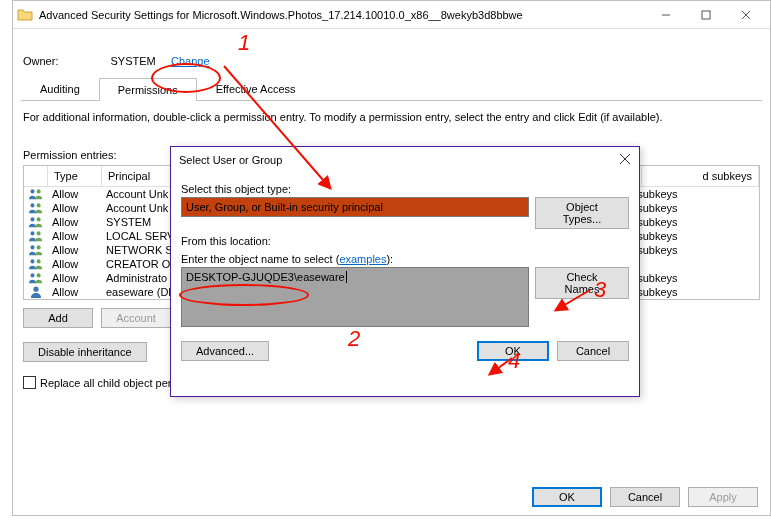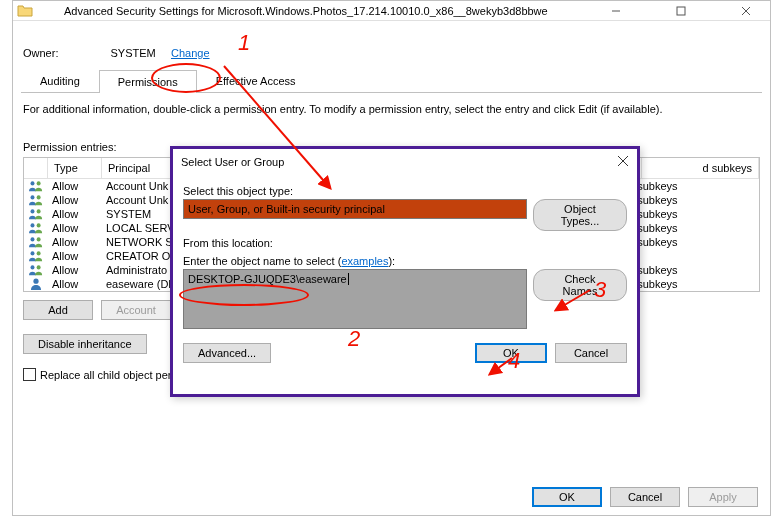--- a/index.html
+++ b/index.html
@@ -1,20 +1,20 @@
 <!DOCTYPE html>
 <html><head>
 <meta charset="utf-8">
 <style>
 * { box-sizing: border-box; font-family: "Segoe UI", Tahoma, sans-serif; font-size: 11px; }
 body { margin: 0; background: #fff; width: 771px; height: 524px; overflow: hidden; position: relative; }
 
 
 .main-window { position: absolute; left: 12px; top: 0; right: 0; height: 516px; border: 1px solid #c0c0c0; background: #fff; }
-.title-bar { height: 20px; display: flex; align-items: center; padding: 0 4px; border-bottom: 1px solid #e0e0e0; gap: 25px; }
+.title-bar { height: 28px; display: flex; align-items: center; padding: 0 4px; border-bottom: 1px solid #e0e0e0; }
 .title-bar .folder-icon { width: 16px; height: 16px; margin-right: 6px; }
 .title-bar .title-text { flex: 1; white-space: nowrap; overflow: hidden; }
 .title-bar .win-btn { width: 40px; height: 24px; display: flex; align-items: center; justify-content: center; color: #606060; }
 
 .owner-row { padding: 26px 10px 10px 10px; display: flex; align-items: center; gap: 48px; }
 .owner-row .owner-val { margin-left: 4px; }
 .owner-row .change-link { color: #0066cc; text-decoration: underline; cursor: pointer; }
 
 .tabs { display: flex; border-bottom: 1px solid #c0c0c0; margin: 0 8px; }
 .tab { padding: 5px 18px; border: 1px solid transparent; border-bottom: none; }
@@ -42,29 +42,29 @@
 .btn.default { border: 2px solid #0078d7; padding: 2px 13px; }
 
 .row-btns { display: flex; gap: 8px; padding: 8px 10px; }
 
 .disable-inh { margin: 6px 10px; display: inline-block; }
 
 .replace-row { display: flex; align-items: center; padding: 8px 10px; gap: 4px; }
 .footer-btns { position: absolute; right: 12px; bottom: 8px; display: flex; gap: 8px; }
 
 
-.dialog { position: absolute; left: 170px; top: 146px; width: 470px; height: 251px; background: #fff; border: 3px solid #4c1d95; box-shadow: 2px 2px 8px rgba(0,0,0,.2); }
+.dialog { position: absolute; left: 170px; top: 146px; width: 470px; height: 251px; background: #fff; border: 1px solid #4c1d95; box-shadow: 2px 2px 8px rgba(0,0,0,.2); }
 .dialog .dlg-title { display: flex; align-items: center; padding: 6px 8px; }
 .dialog .dlg-title span { flex: 1; }
 .dialog .dlg-body { padding: 4px 10px; }
 .dialog label { display: block; margin-top: 6px; margin-bottom: 2px; }
 .dialog .field-row { display: flex; gap: 6px; align-items: flex-start; }
 .dialog .text-field { flex: 1; border: 1px solid #7a7a7a; padding: 3px 4px; background: #c2410c; height: 20px; }
 .dialog .textarea { flex: 1; border: 1px solid #7a7a7a; padding: 3px 4px; background: #a3a3a3; height: 60px; }
-.dialog .side-btn { width: 94px; border-radius: 12px; }
+.dialog .side-btn { width: 94px; }
 .dialog .dlg-bottom { display: flex; gap: 8px; padding: 10px; align-items: flex-end; }
 .dialog .dlg-bottom .spacer { flex: 1; }
 .link { color: #0066cc; text-decoration: underline; cursor: pointer; }
 
 .checkbox { width: 13px; height: 13px; border: 1px solid #333; display: inline-block; }
 
 
 .anno { position: absolute; pointer-events: none; }
 .anno .num { position: absolute; color: #f01000; font-size: 22px; font-weight: 400; font-style: italic; }
 .anno .ellipse { position: absolute; border: 2px solid #f01000; border-radius: 50%; }

